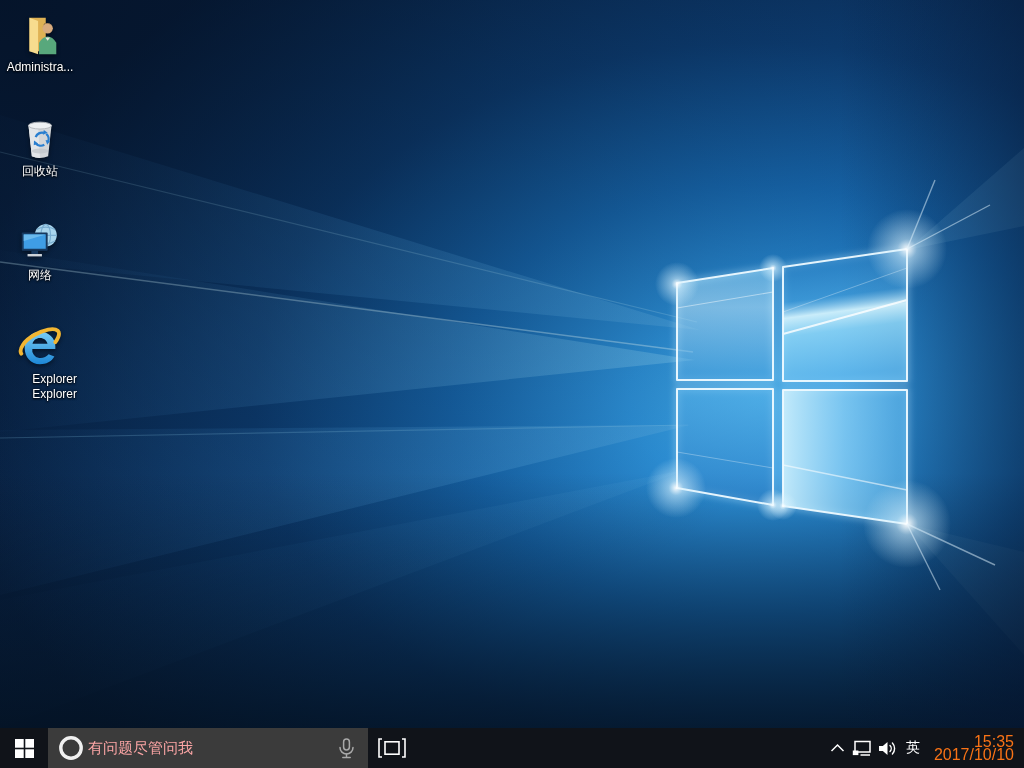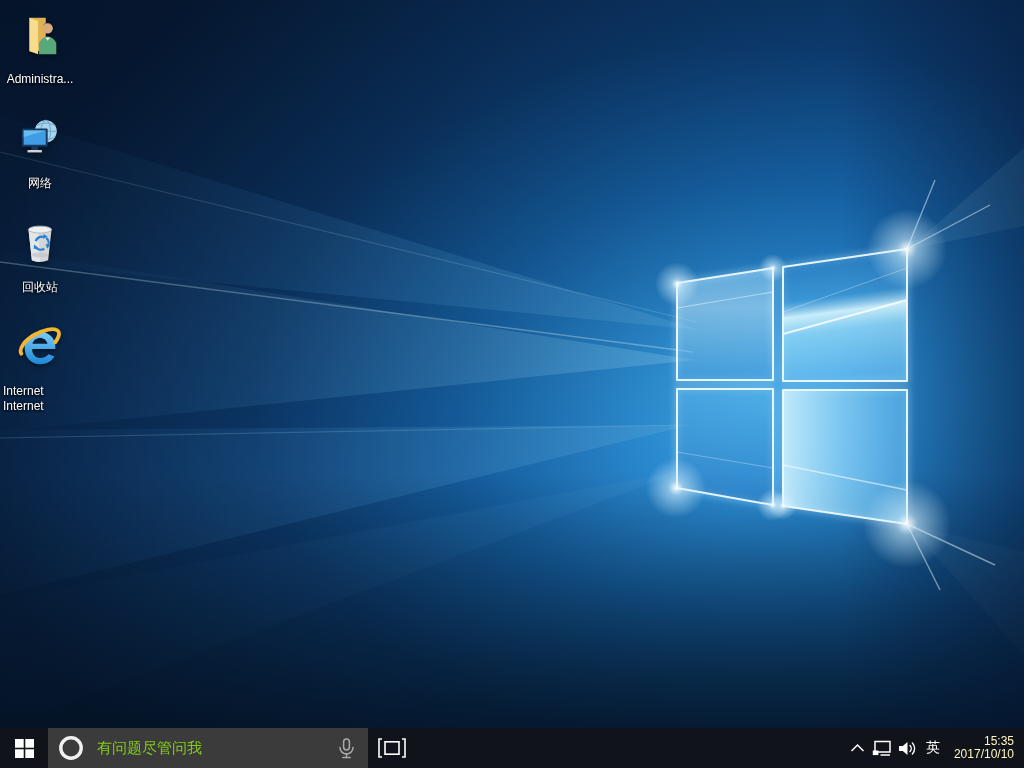--- a/index.html
+++ b/index.html
@@ -3,35 +3,35 @@
 <meta charset="utf-8">
 <style>
   html,body{margin:0;padding:0;width:1024px;height:768px;overflow:hidden;
     font-family:"Liberation Sans","DejaVu Sans",sans-serif;background:#000;}
   #desktop{position:relative;width:1024px;height:728px;overflow:hidden;}
   #wallpaper{position:absolute;inset:0;display:block;}
   
   #icon-col{position:absolute;left:2px;top:12px;width:76px;}
   .dicon{width:76px;height:104px;display:flex;flex-direction:column;align-items:center;cursor:default;}
   .dicon svg.ig{width:46px;height:46px;flex:0 0 auto;filter:drop-shadow(0 2px 2px rgba(0,0,0,.45));}
-  .dicon .lbl{margin-top:14px;font-size:12px;line-height:15px;color:#ffffff;text-align:left;
+  .dicon .lbl{margin-top:2px;font-size:12px;line-height:15px;color:#ffffff;text-align:right;
     text-shadow:0 1px 2px rgba(0,0,0,.95),0 0 3px rgba(0,0,0,.8);max-width:74px;word-wrap:break-word;}
   
   #taskbar{position:absolute;left:0;top:728px;width:1024px;height:40px;background:#101319;
     display:flex;align-items:stretch;color:#fff;}
   .tbtn{display:flex;align-items:center;justify-content:center;}
   #start-btn{width:48px;}
   #searchbox{width:320px;background:#3b3b3b;display:flex;align-items:center;padding:0 10px;box-sizing:border-box;}
-  #searchbox .ph{margin-left:13px;font-size:15px;color:#84cc16;white-space:nowrap;flex:1;}
+  #searchbox .ph{margin-left:4px;font-size:15px;color:#fca5a5;white-space:nowrap;flex:1;}
   #taskview-btn{width:48px;}
   #tb-spacer{flex:1;}
   #tray{display:flex;align-items:center;}
   .tray-ico{width:25px;height:40px;display:flex;align-items:center;justify-content:center;}
   #ime{width:26px;font-size:14px;color:#fff;text-align:center;}
-  #clock{padding:0 10px 0 8px;text-align:right;font-size:12px;line-height:13.5px;color:#fef9c3;}
+  #clock{padding:0 10px 0 8px;text-align:right;font-size:16px;line-height:13.5px;color:#f97316;}
 </style>
 </head>
 <body>
 
 <div id="desktop">
 
   <svg id="wallpaper" viewBox="0 0 1024 728" preserveAspectRatio="none">
     <defs>
       <radialGradient id="gGlow" cx="0.74" cy="0.55" r="0.78">
         <stop offset="0" stop-color="#41abe9"></stop>
@@ -161,67 +161,67 @@
         <path d="M26.6,16.5 a5.6,5.6 0 0 1 11,0 l-1.8,-3.8 -7.4,-0.6 Z" fill="#5d4a33"></path>
         <path d="M23,44 L23,32 Q27,25.5 32,25.5 Q37,25.5 41,32 L41,44 Z" fill="#58a87c"></path>
         <path d="M29.5,26.5 L32,30 L34.5,26.5" fill="#e9e4da"></path>
       </svg>
       <div class="lbl">Administra...</div>
     </div>
 
 
     <div class="dicon">
       <svg class="ig" viewBox="0 0 48 48">
-        <circle cx="30" cy="16" r="11.5" fill="#a9d5ec"></circle>
-        <g fill="none" stroke="#78accf" stroke-width="1.2">
-          <ellipse cx="30" cy="16" rx="5" ry="11.5"></ellipse>
-          <line x1="18.5" y1="16" x2="41.5" y2="16"></line>
-          <path d="M20.2,10 a14,9 0 0 1 19.6,0 M20.2,22 a14,9 0 0 0 19.6,0"></path>
-        </g>
-        <rect x="5" y="13" width="27" height="19" rx="1" fill="#17395f"></rect>
-        <rect x="7" y="15" width="23" height="15" fill="#3f9de5"></rect>
-        <path d="M7,15 L30,15 L7,22 Z" fill="#72c0f0" opacity="0.85"></path>
-        <rect x="15" y="32" width="7" height="3.5" fill="#17395f"></rect>
-        <rect x="11" y="35.5" width="15" height="2.5" fill="#cfd5db"></rect>
-      </svg>
-      <div class="lbl">网络</div>
-    </div>
-
-    <div class="dicon">
-      <svg class="ig" viewBox="0 0 48 48">
         <path d="M12,10 L15.5,42 Q24,45.5 32.5,42 L36,10 Z" fill="#d3d6d9"></path>
         <path d="M12,10 L15.5,42 Q19,43.6 24,43.9 L22,10 Z" fill="#e3e6e9"></path>
         <ellipse cx="24" cy="10" rx="12" ry="3.6" fill="#eef0f2" stroke="#b7babe" stroke-width="1"></ellipse>
         <ellipse cx="24" cy="36.5" rx="8.5" ry="2.6" fill="#bfc3c7" opacity="0.7"></ellipse>
         <g stroke="#2a7fd0" stroke-width="2.4" fill="none">
           <path d="M19.5,22 a7,7 0 0 1 8.5,-4.4"></path>
           <path d="M30.5,18.6 a7,7 0 0 1 1.6,8.8"></path>
           <path d="M28.5,30 a7,7 0 0 1 -8.8,-1.4"></path>
         </g>
         <g fill="#2a7fd0">
           <polygon points="28,14.5 32,17.5 27,19.5"></polygon>
           <polygon points="34.5,26 31.5,30 29.8,25"></polygon>
           <polygon points="17.5,30.5 17.8,25.5 22,28.6"></polygon>
         </g>
       </svg>
       <div class="lbl">回收站</div>
     </div>
 
     <div class="dicon">
       <svg class="ig" viewBox="0 0 48 48">
+        <circle cx="30" cy="16" r="11.5" fill="#a9d5ec"></circle>
+        <g fill="none" stroke="#78accf" stroke-width="1.2">
+          <ellipse cx="30" cy="16" rx="5" ry="11.5"></ellipse>
+          <line x1="18.5" y1="16" x2="41.5" y2="16"></line>
+          <path d="M20.2,10 a14,9 0 0 1 19.6,0 M20.2,22 a14,9 0 0 0 19.6,0"></path>
+        </g>
+        <rect x="5" y="13" width="27" height="19" rx="1" fill="#17395f"></rect>
+        <rect x="7" y="15" width="23" height="15" fill="#3f9de5"></rect>
+        <path d="M7,15 L30,15 L7,22 Z" fill="#72c0f0" opacity="0.85"></path>
+        <rect x="15" y="32" width="7" height="3.5" fill="#17395f"></rect>
+        <rect x="11" y="35.5" width="15" height="2.5" fill="#cfd5db"></rect>
+      </svg>
+      <div class="lbl">网络</div>
+    </div>
+
+    <div class="dicon">
+      <svg class="ig" viewBox="0 0 48 48">
         <defs>
           <linearGradient id="ieG" x1="0" y1="0" x2="0" y2="1">
             <stop offset="0" stop-color="#79cdf5"></stop>
             <stop offset="1" stop-color="#1d87d6"></stop>
           </linearGradient>
         </defs>
         <path d="M24,8 C33,8 40,14.5 40,23 L40,26 L16,26 L16,29 C17.5,33.5 20.5,35.5 24.5,35.5 C28,35.5 31,34 33,31.5 L39,34 C36,39.5 30.5,42 24,42 C14.5,42 8,34.5 8,25 C8,15.5 15,8 24,8 Z M24,14.5 C20,14.5 17,17 16.2,20.5 L31.8,20.5 C31,17 28,14.5 24,14.5 Z" fill="url(#ieG)"></path>
         <path d="M4.5,31 C1.5,26 8,17 18,11.5 C28,6 38.5,3.5 42.5,7 C45,9.3 43.5,14 40,19" fill="none" stroke="#f2b632" stroke-width="4" stroke-linecap="round"></path>
       </svg>
-      <div class="lbl">Internet Internet</div>
+      <div class="lbl">Explorer Explorer</div>
     </div>
 
   </div>
 </div>
 
 <div id="taskbar">
 
   <div id="start-btn" class="tbtn">
     <svg width="19" height="19" viewBox="0 0 19 19">
       <g fill="#ffffff">

